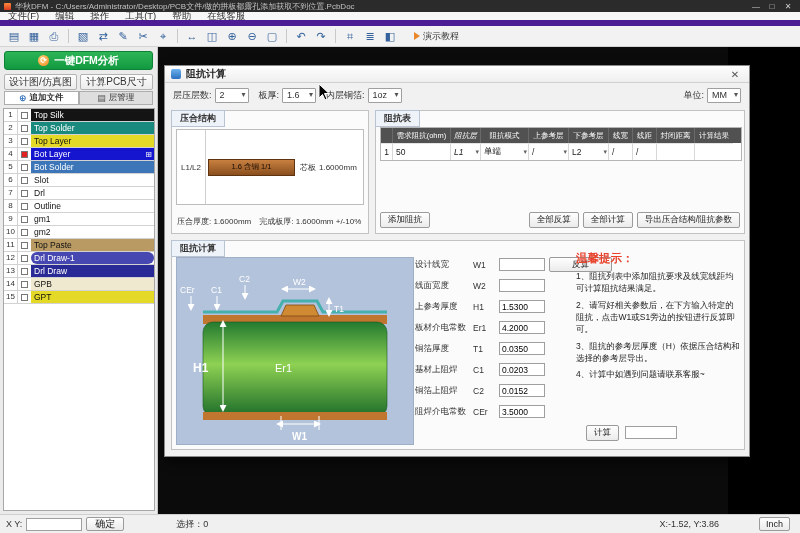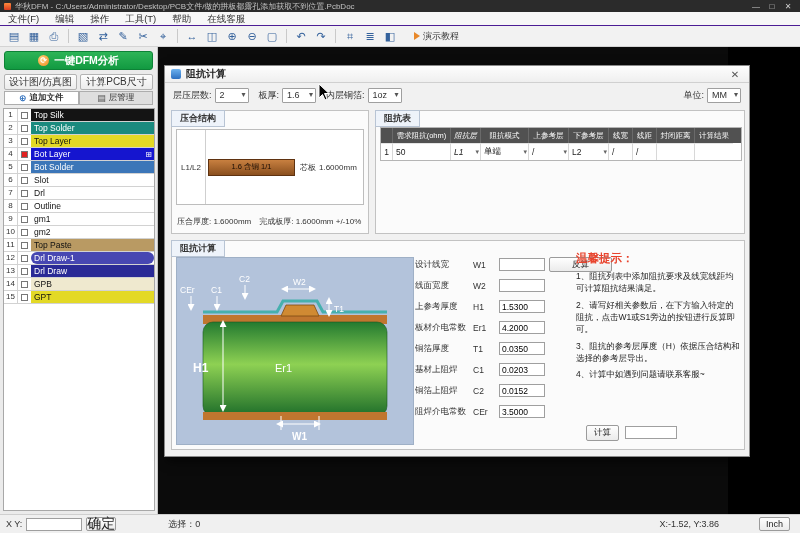--- a/index.html
+++ b/index.html
@@ -12,21 +12,21 @@
 
   
   .titlebar{position:absolute;left:0;top:0;width:800px;height:12px;background:#2b2b2b;
     display:flex;align-items:center;padding:0 4px;box-sizing:border-box;}
   .appicon{width:7px;height:7px;border-radius:1px;background:linear-gradient(#ff8a3c,#d83a20);margin-right:4px;flex:none;}
   .wtitle{color:#c2c2c2;font-size:8px;white-space:nowrap;overflow:hidden;flex:1;}
   .wctl{color:#cfcfcf;font-size:8px;width:16px;text-align:center;cursor:default;}
 
   
   .menubar{position:absolute;left:0;top:12px;width:800px;height:14px;background:#f7f7f7;
-    border-bottom:1px solid #4c1d95;display:flex;align-items:center;box-sizing:border-box;}
+    border-bottom:6px solid #4c1d95;display:flex;align-items:center;box-sizing:border-box;}
   .mitem{padding:0 8px;font-size:9.5px;color:#333;line-height:14px;}
 
   
   .toolbar{position:absolute;left:0;top:26px;width:800px;height:21px;background:#f2f2f2;
     border-bottom:1px solid #d4d4d4;display:flex;align-items:center;padding:0 4px;box-sizing:border-box;}
   .ticon{width:18px;height:17px;display:flex;align-items:center;justify-content:center;
     font-size:11px;color:#35629c;margin:0 1px;border-radius:2px;}
   .tsep{width:1px;height:14px;background:#c9c9c9;margin:0 4px;}
   .tutbtn{display:flex;align-items:center;gap:3px;margin-left:8px;padding:1px 6px;font-size:9px;color:#333;}
   .playicon{width:0;height:0;border-left:6px solid #e8882a;border-top:4px solid transparent;border-bottom:4px solid transparent;}
@@ -131,21 +131,21 @@
 
   .tips{position:absolute;left:404px;top:10px;width:164px;height:195px;overflow:hidden;}
   .tips-title{font-size:11.5px;font-weight:bold;color:#e8432d;margin-bottom:4px;}
   .tipline{font-size:8.5px;color:#222;line-height:1.45;margin-bottom:4px;}
 
   
   .statusbar{position:absolute;left:0;top:514px;width:800px;height:19px;background:#f0f0f0;
     border-top:1px solid #cfcfcf;display:flex;align-items:center;padding:0 6px;box-sizing:border-box;font-size:9px;color:#333;}
   .xyinput{width:56px;height:13px;border:1px solid #9f9f9f;background:#fff;font-size:9px;margin:0 4px;
     padding:0 2px;box-sizing:border-box;font-family:inherit;}
-  .okbtn{height:14px;padding:0 0;font-size:14px;}
+  .okbtn{height:14px;padding:0 8px;font-size:10px;}
   .selinfo{margin-left:52px;}
   .coords{margin-left:auto;white-space:nowrap;}
   .unitbtn{margin:0 4px 0 40px;padding:0 6px;height:14px;font-size:9px;}
 
   .cursorsvg{position:absolute;left:160px;top:36px;z-index:50;}
 </style>
 </head>
 <body>
 
 <div class="titlebar">
@@ -382,20 +382,26 @@
           <span class="td c1">50</span>
           <span class="td c2 dd">L1</span>
           <span class="td c3 dd">单端</span>
           <span class="td c4 dd">/</span>
           <span class="td c5 dd">L2</span>
           <span class="td c6">/</span>
           <span class="td c7">/</span>
           <span class="td c8"></span>
           <span class="td c9"></span>
         </div>
+      </div>
+      <div class="imp-btns">
+        <span class="btn">添加阻抗</span>
+        <span class="btn ml-auto">全部反算</span>
+        <span class="btn">全部计算</span>
+        <span class="btn">导出压合结构/阻抗参数</span>
       </div>
     </div>
 
     <div class="group g-calc">
       <div class="gtab">阻抗计算</div>
 
       <svg class="diagram" viewBox="0 0 236 186">
         <defs>
           <linearGradient id="gGreen" x1="0" y1="0" x2="0" y2="1">
             <stop offset="0" stop-color="#237a30"></stop>

